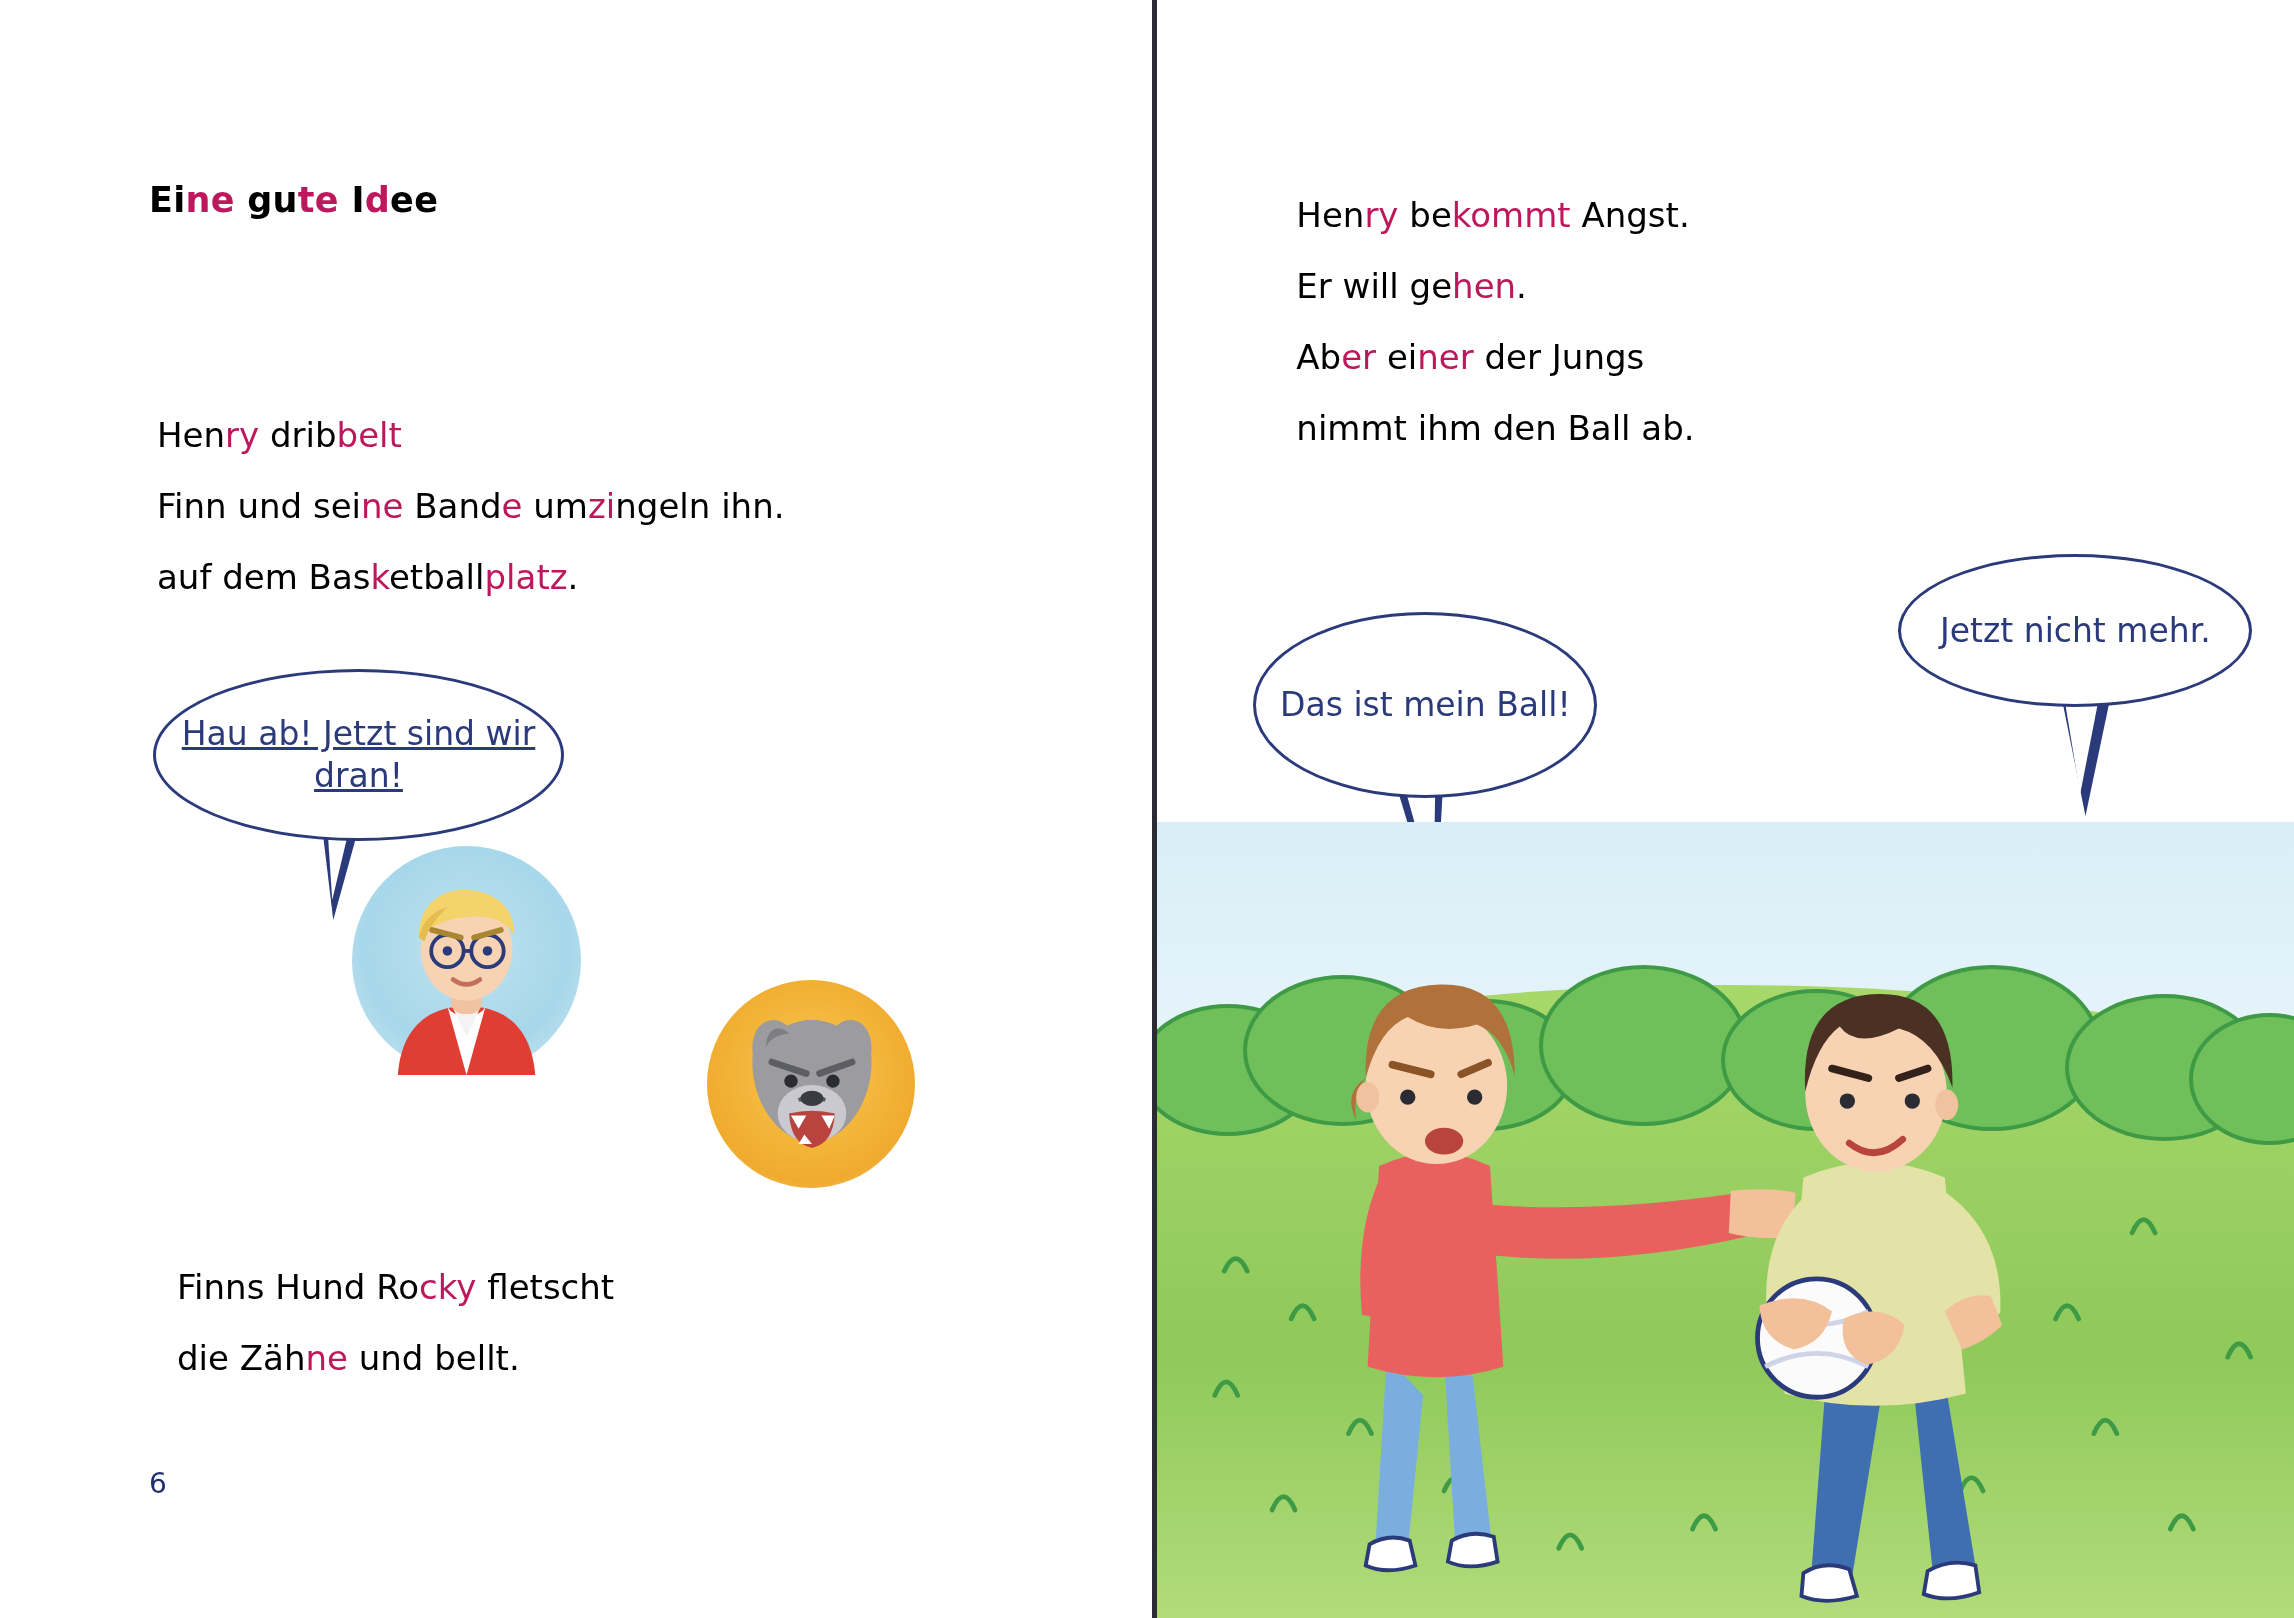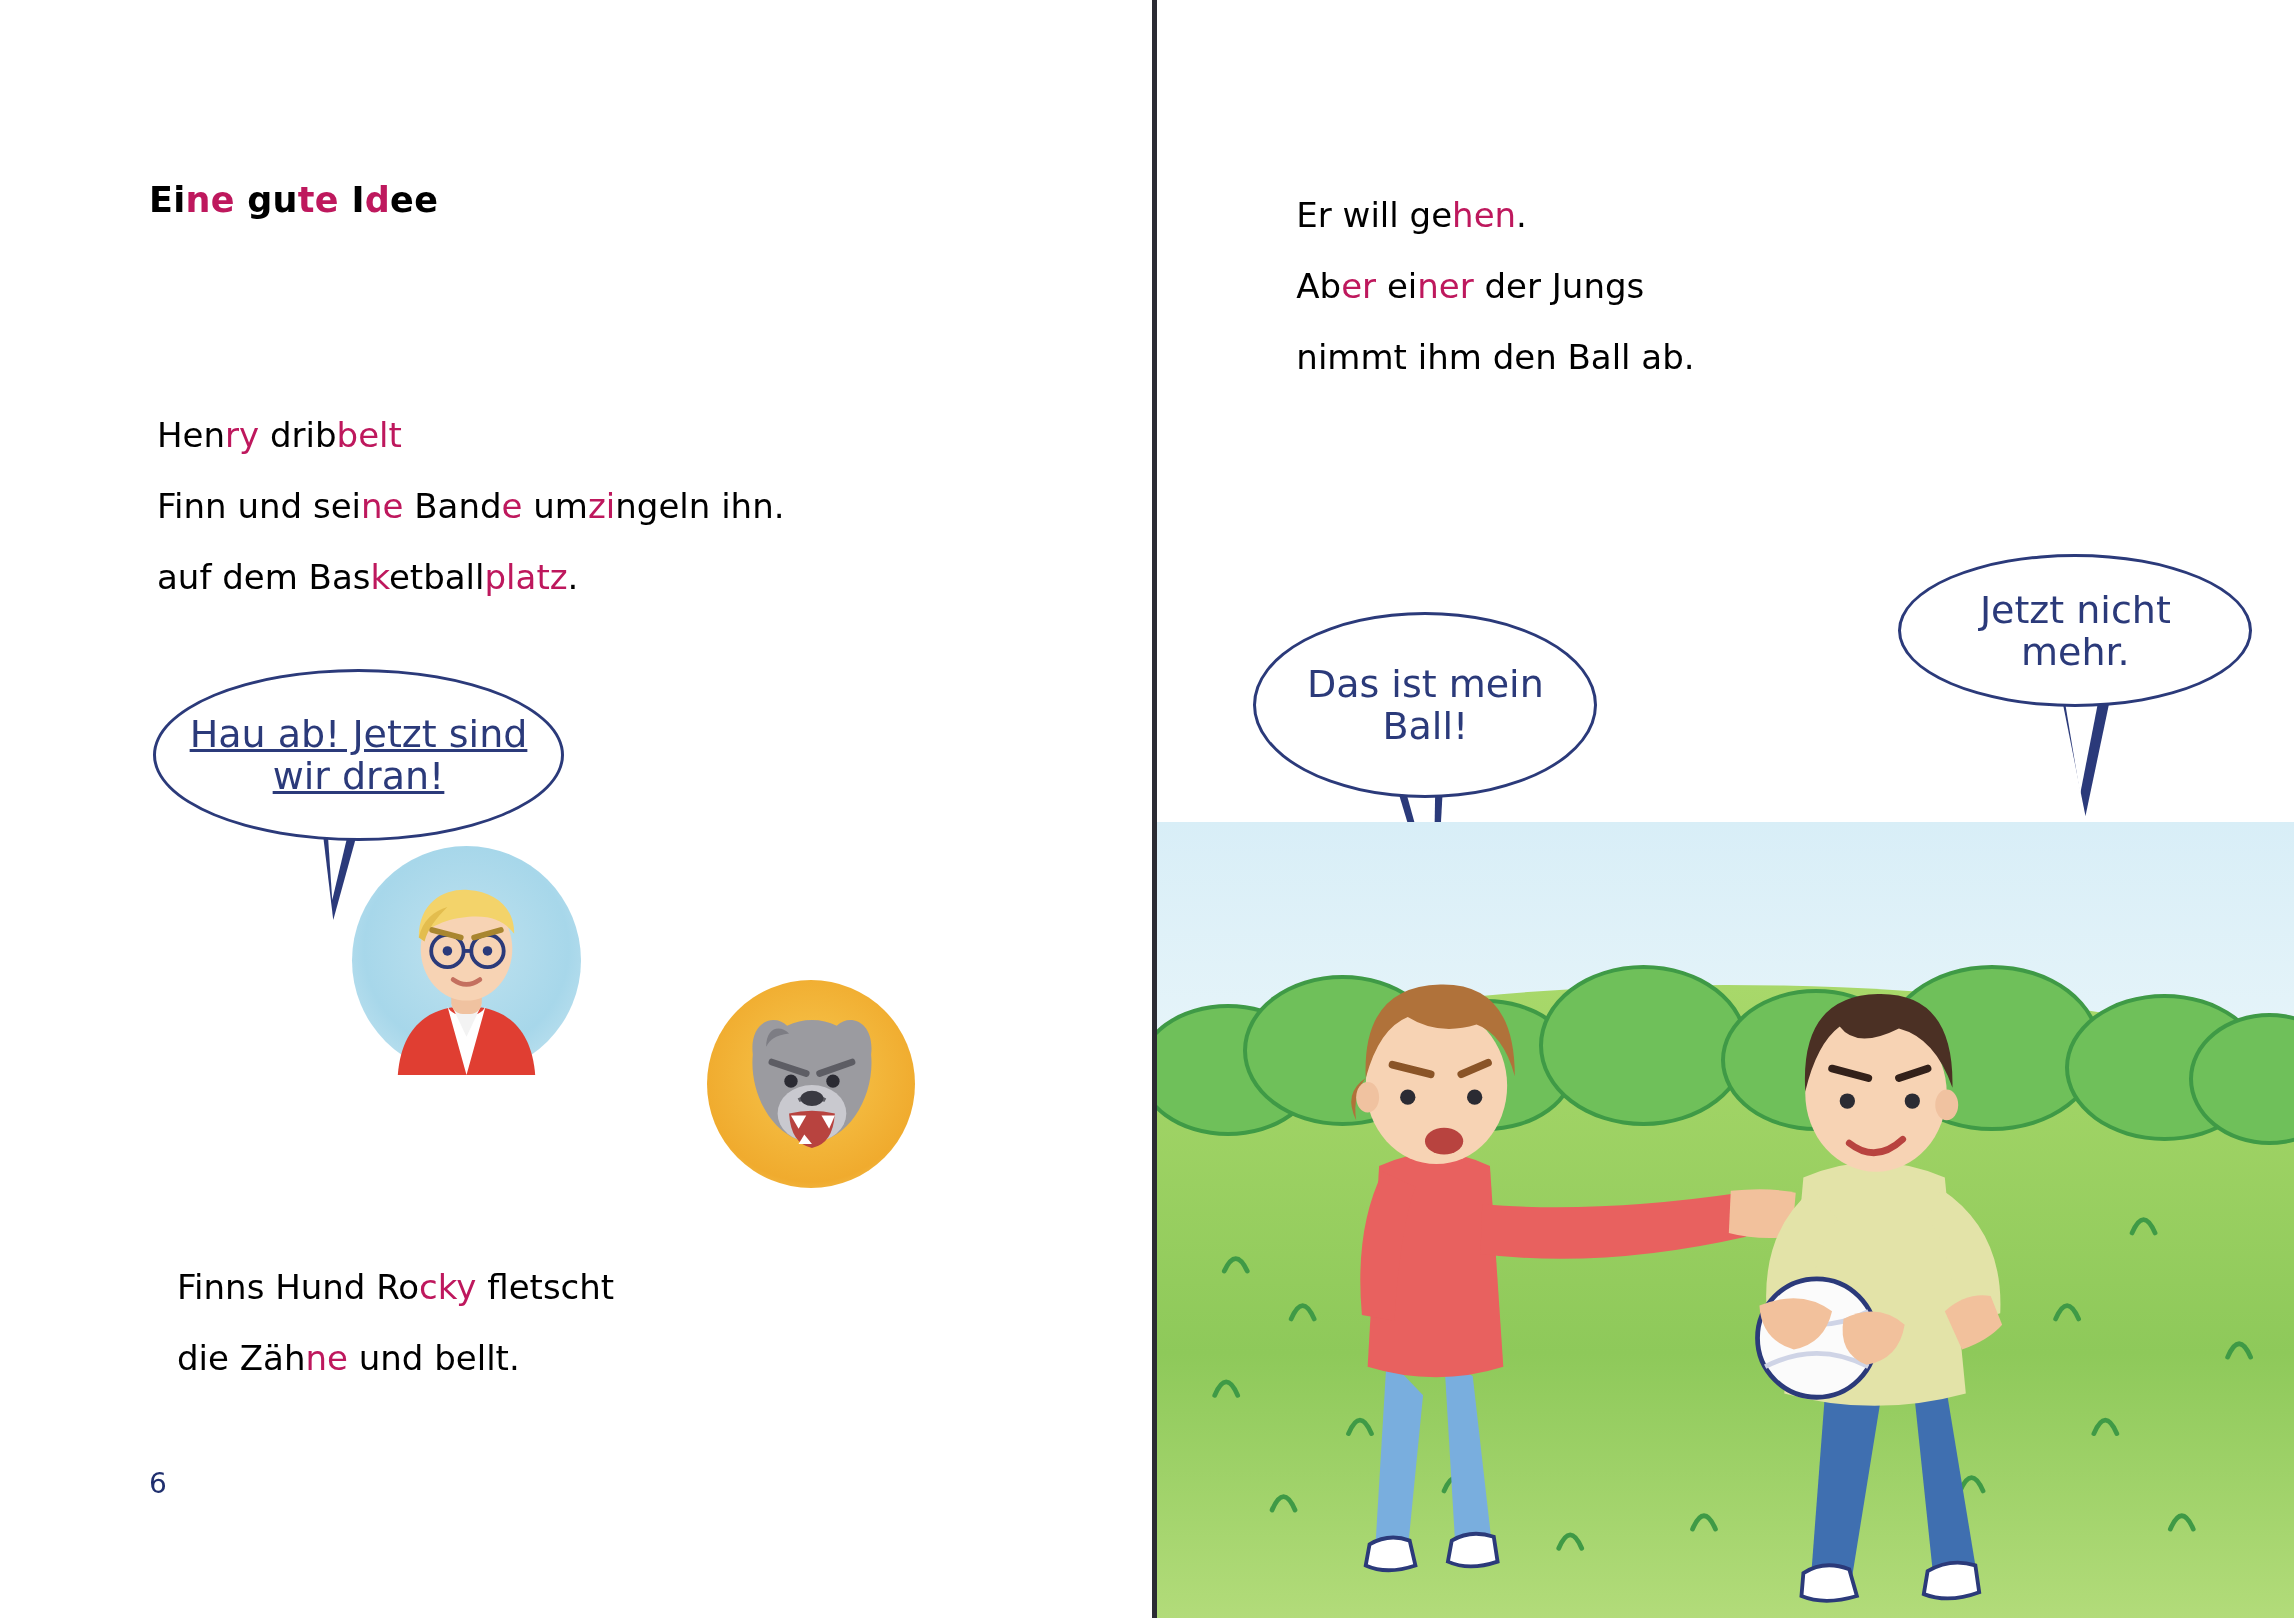--- a/index.html
+++ b/index.html
@@ -76,21 +76,21 @@
   .bubble {
     position: absolute;
     border: 3.8px solid #2b3a7a;
     border-radius: 50% / 50%;
     background: #ffffff;
     color: #2b3a7a;
     display: flex;
     align-items: center;
     justify-content: center;
     text-align: center;
-    font-size: 38px;
+    font-size: 33px;
     line-height: 42px;
     box-sizing: border-box;
     padding: 9.6px 23px;
   }
   .bub-a { left: 153px; top: 669px; width: 411px; height: 172px; text-decoration: underline; }
 
   .tail {
     position: absolute;
     width: 0; height: 0;
   }
@@ -240,20 +240,23 @@
     </div>
 
     <div class="page-number">6</div>
   </div>
 
   <div class="gutter"></div>
 
   <div class="page page-right">
 
     <div class="body-block blk-r1">
+      <div>
+        <span class="blue">Hen</span><span class="red">ry</span><span class="blue"> be</span><span class="red">kommt</span><span class="blue"> Angst.</span>
+      </div>
       <div>
         <span class="blue">Er will ge</span><span class="red">hen</span><span class="blue">.</span>
       </div>
       <div>
         <span class="blue">Ab</span><span class="red">er</span><span class="blue"> ei</span><span class="red">ner</span><span class="blue"> der Jungs</span>
       </div>
       <div>
         <span class="blue">nimmt ihm den Ball ab.</span>
       </div>
     </div>

